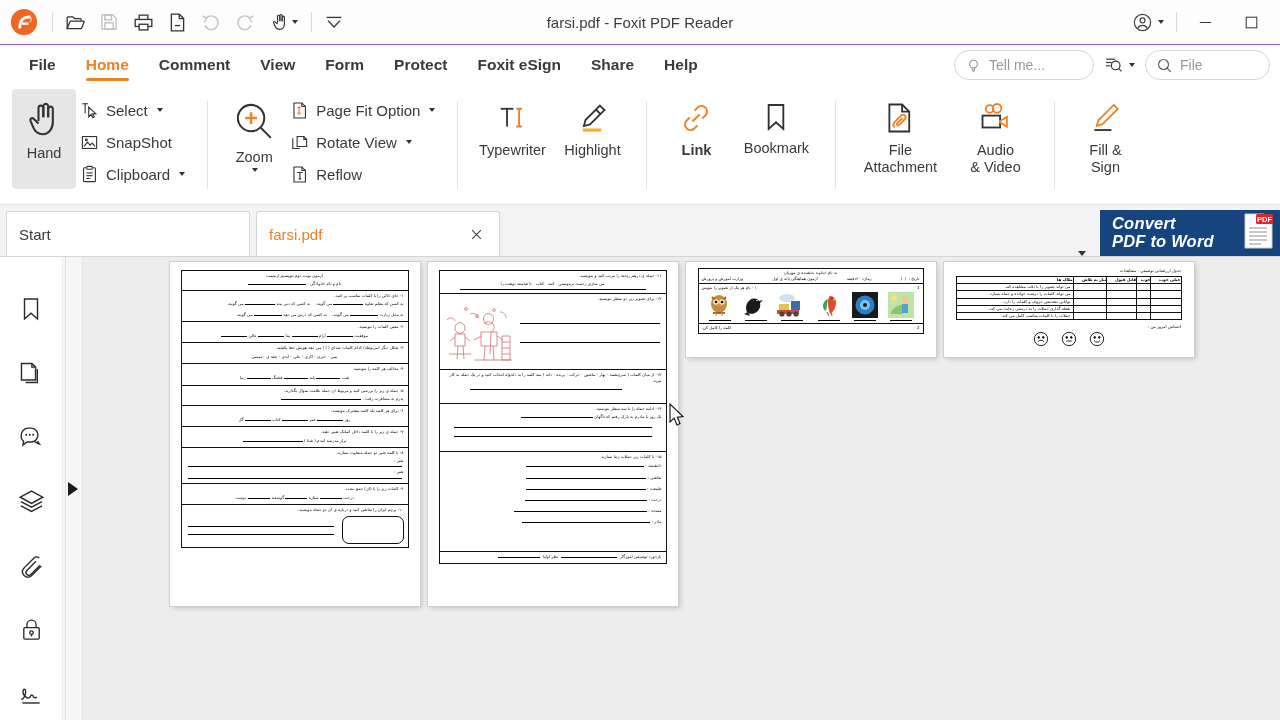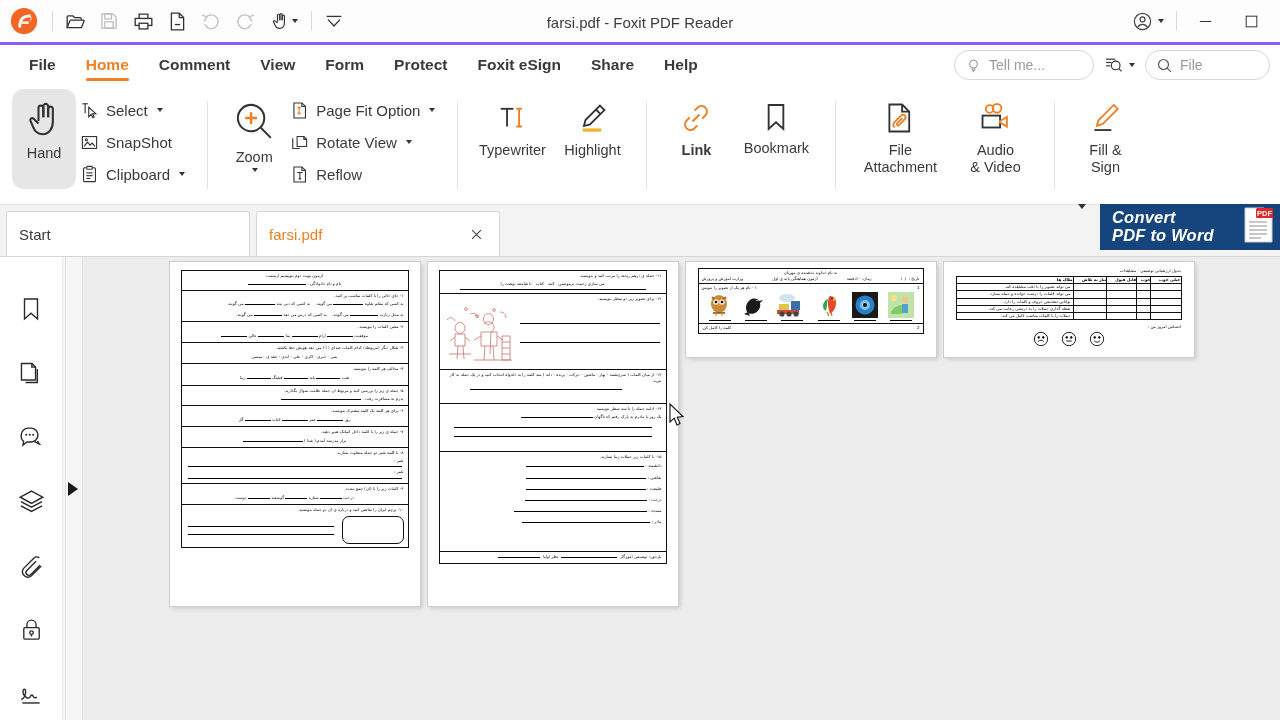--- a/index.html
+++ b/index.html
@@ -12,21 +12,21 @@
     -webkit-font-smoothing: antialiased;
   }
   .app { width: 1280px; height: 720px; position: relative; background:#fff; display:flex; flex-direction:column; }
 
   
   .titlebar {
     height: 45px; flex: 0 0 45px;
     display: flex; align-items: center;
     background: #fdfdfd;
     position: relative;
-    border-bottom: 3px solid #8b5cf6;
+    border-bottom: 1px solid #8b5cf6;
   }
   .logo { width: 30px; height: 30px; margin-left: 9px; margin-right: 8px; flex:0 0 auto;}
   .qat { display: flex; align-items: center; gap: 0px; }
   .qbtn {
     width: 34px; height: 34px;
     display: flex; align-items: center; justify-content: center;
     cursor: pointer; border-radius: 3px;
   }
   .vsep { width: 1px; height: 20px; background: #d9d9d9; margin: 0 5px; }
   .caret { width:0;height:0;border-left:4px solid transparent;border-right:4px solid transparent;border-top:5px solid #333; margin-left:2px;}
@@ -86,21 +86,21 @@
     padding-left: 6px;
     position: relative;
   }
   .rgroup { display: flex; align-items: flex-start; height: 110px; padding: 4px 6px 0 6px; }
   .rsep { width:1px; align-self:center; height: 88px; background: #e2e2e2; margin: 0 8px; }
 
   .bigbtn {
     width: 64px; height: 100px;
     display:flex; flex-direction:column; align-items:center; justify-content: flex-start;
     padding-top: 10px;
-    border-radius: 12px; cursor:pointer;
+    border-radius: 4px; cursor:pointer;
   }
   .bigbtn.sel { background:#e6e6e6; }
   .bigbtn .lbl { font-size: 14.5px; color: #3a3a3a; margin-top: 6px; text-align:center; line-height: 1.12; }
 
   .bigbtn2 {
     width: 92px; height: 108px;
     display:flex; flex-direction:column; align-items:center;
     padding-top: 12px; border-radius:4px; cursor:pointer;
   }
   .bigbtn2 .lbl { font-size: 14.5px; color:#3a3a3a; margin-top: 7px; text-align:center; line-height:1.18; }
@@ -123,21 +123,21 @@
   .doctab {
     height: 45px; width: 244px;
     background:#fff; border: 1px solid #d6d6d6; border-bottom: none;
     display:flex; align-items:center; padding: 4px 12px;
     font-size: 15px; color: #3a3a3a; cursor: pointer;
     margin-right: 6px; border-radius: 3px 3px 0 0;
   }
   .doctab.start { margin-left: 6px; }
   .doctab.active { color:#ef8024; }
   .tab-x { margin-left:auto; width: 22px; height:22px; display:flex;align-items:center;justify-content:center; cursor:pointer; border-radius:3px;}
-  .tabright { margin-left:auto; display:flex; align-items:flex-start; height: 52px; }
+  .tabright { margin-left:auto; display:flex; align-items:flex-end; height: 52px; }
   .tabcaret { padding: 0 14px; cursor:pointer; display:flex;align-items:center; }
   .promo {
     width: 180px; height: 46px; background:#16457e;
     display:flex; align-items:center; justify-content: space-between;
     padding: 0 6px 0 12px; cursor:pointer;
   }
   .promo .ptxt { color:#fff; font-weight: bold; font-style: italic; font-size: 16.5px; line-height: 1.08; letter-spacing:.2px; }
 
   
   .workarea { flex: 1 1 auto; display:flex; min-height:0; background:#ededed; }

